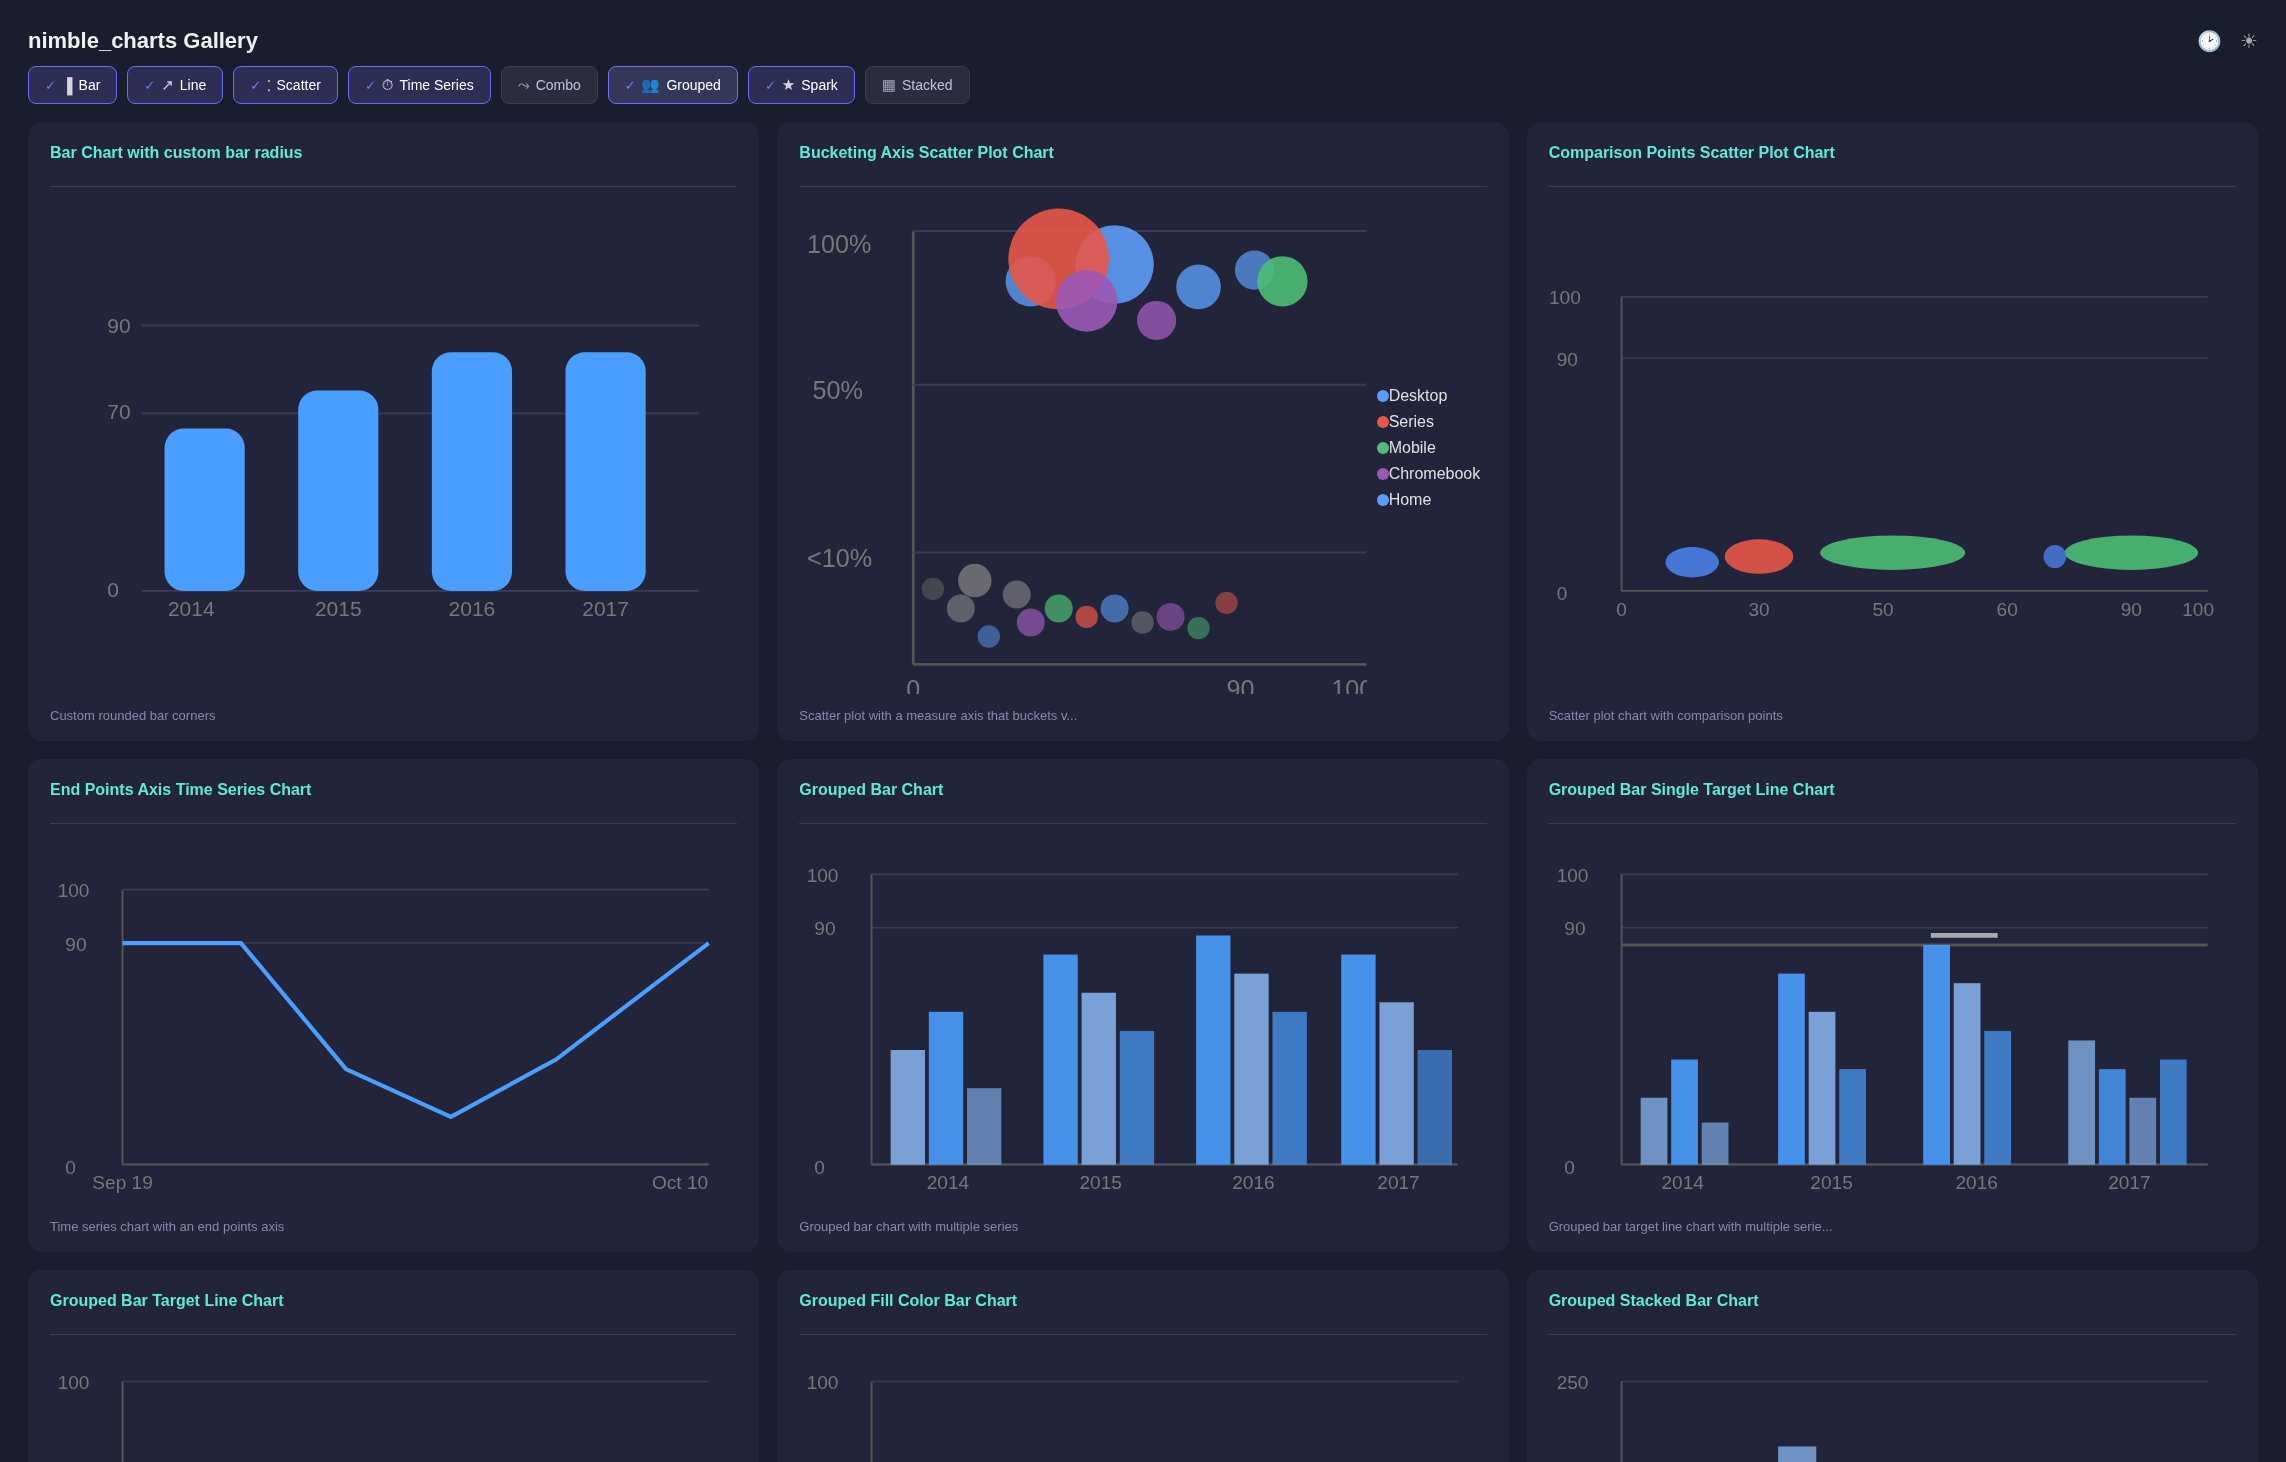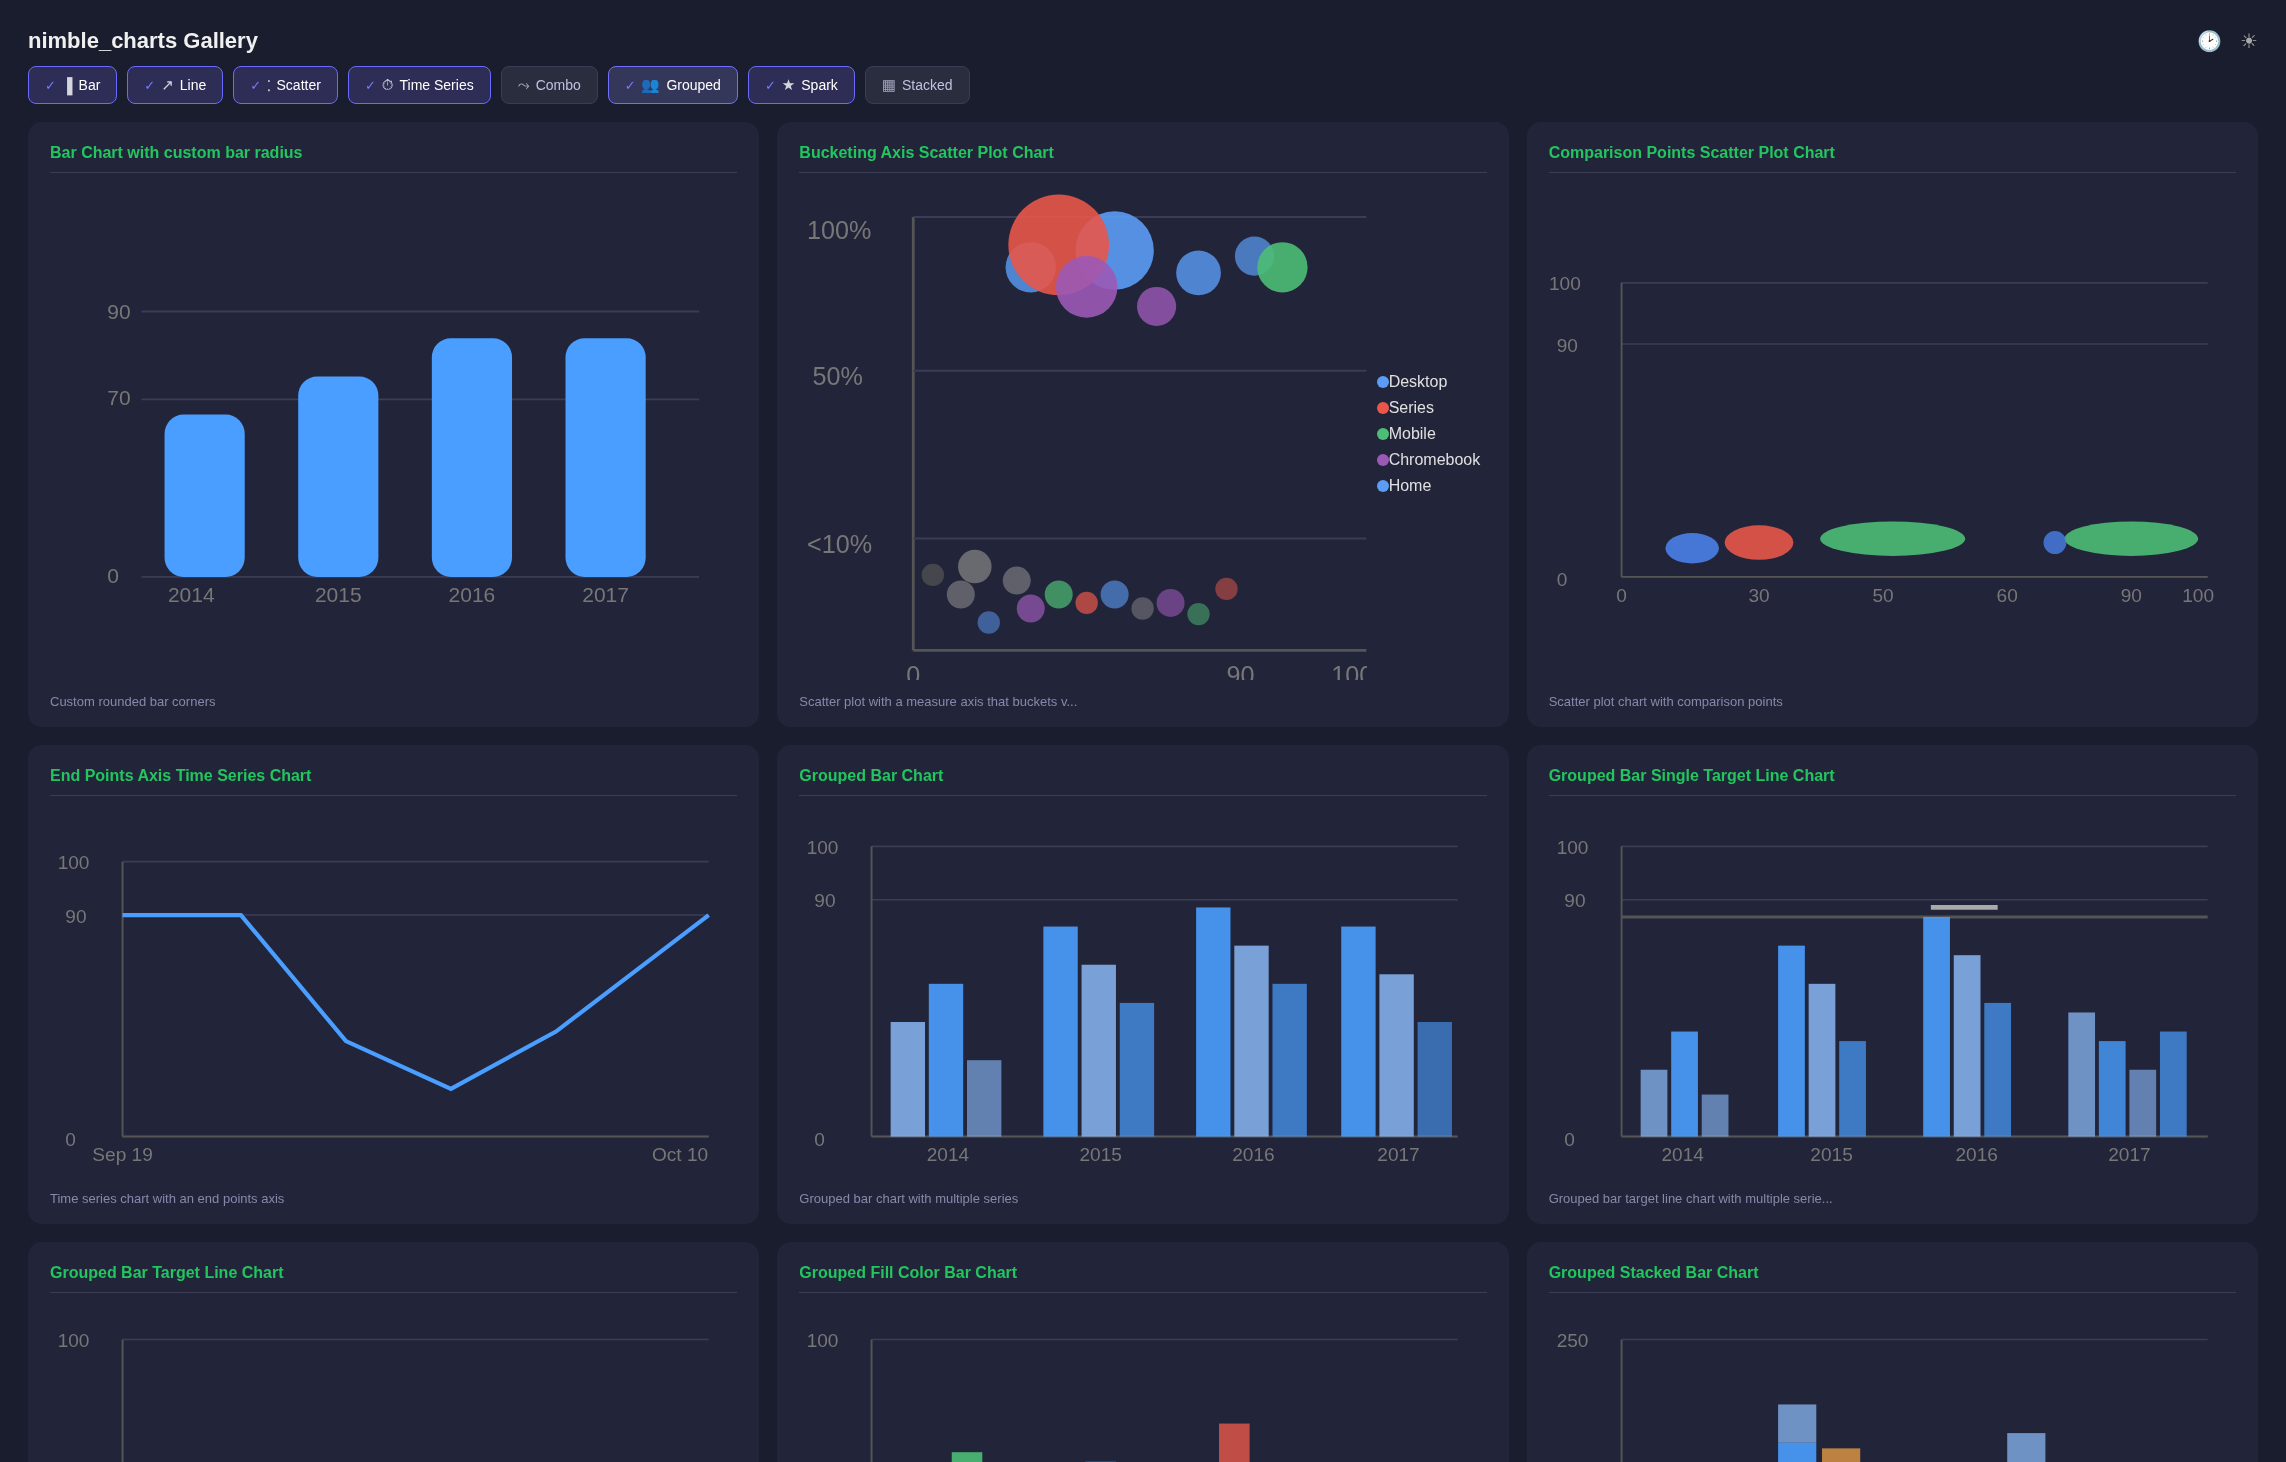--- a/index.html
+++ b/index.html
@@ -73,24 +73,24 @@
       background: #22253a;
       border-radius: 14px;
       padding: 22px 22px 18px 22px;
       display: flex;
       flex-direction: column;
       min-height: 300px;
     }
     .card-title {
       font-size: 16px;
       font-weight: 600;
-      color: #22c55e;
+      color: #5eead4;
       margin-bottom: 4px;
       border-bottom: 1.5px solid #3a3d55;
-      padding-bottom: 10px;
+      padding-bottom: 24px;
     }
     .card-chart {
       flex: 1;
       position: relative;
       margin: 10px 0 8px 0;
     }
     .card-desc {
       font-size: 13px;
       color: #8888aa;
       margin-top: 6px;

